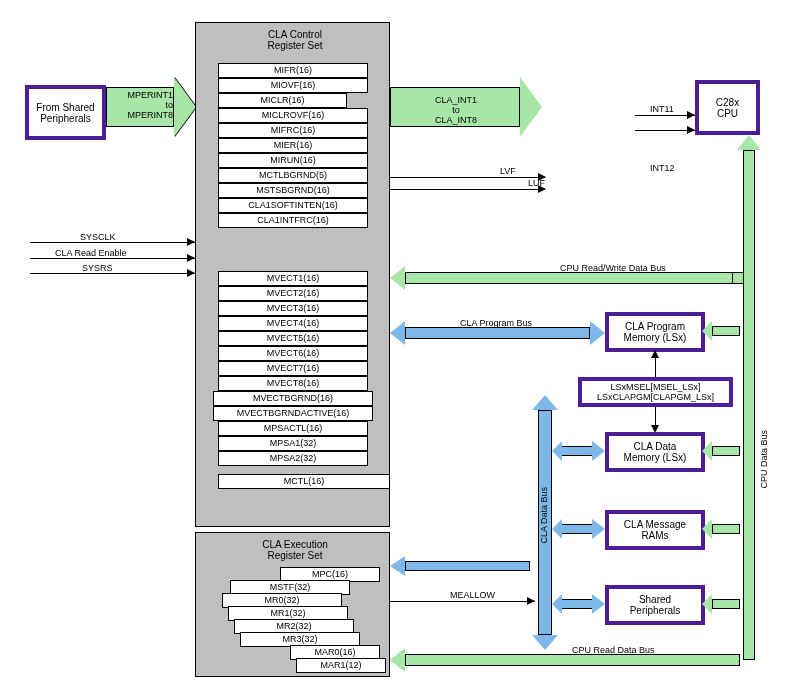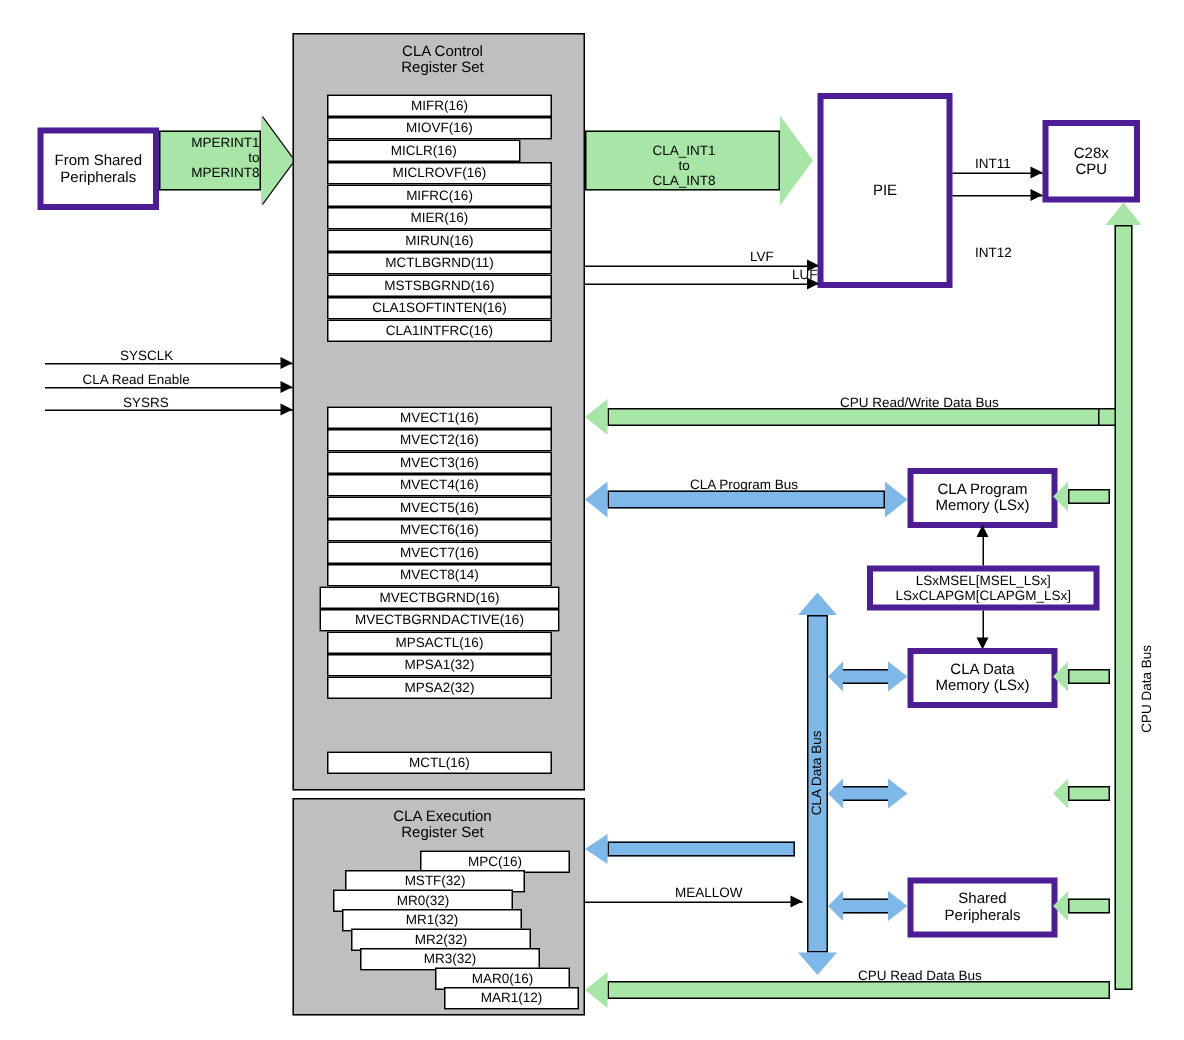--- a/index.html
+++ b/index.html
@@ -39,43 +39,43 @@
 Register Set</span></div>
 
 <div id="regs1">
       <div class="reg" style="left:218px; top:63px; width:150px;">MIFR(16)</div>
       <div class="reg" style="left:218px; top:78px; width:150px;">MIOVF(16)</div>
       <div class="reg" style="left:218px; top:93px; width:129px;">MICLR(16)</div>
       <div class="reg" style="left:218px; top:108px; width:150px;">MICLROVF(16)</div>
       <div class="reg" style="left:218px; top:123px; width:150px;">MIFRC(16)</div>
       <div class="reg" style="left:218px; top:138px; width:150px;">MIER(16)</div>
       <div class="reg" style="left:218px; top:153px; width:150px;">MIRUN(16)</div>
-      <div class="reg" style="left:218px; top:168px; width:150px;">MCTLBGRND(11)</div>
+      <div class="reg" style="left:218px; top:168px; width:150px;">MCTLBGRND(5)</div>
       <div class="reg" style="left:218px; top:183px; width:150px;">MSTSBGRND(16)</div>
       <div class="reg" style="left:218px; top:198px; width:150px;">CLA1SOFTINTEN(16)</div>
       <div class="reg" style="left:218px; top:213px; width:150px;">CLA1INTFRC(16)</div>
     </div>
 
 <div id="regs2">
       <div class="reg" style="left:218px; top:271px; width:150px;">MVECT1(16)</div>
       <div class="reg" style="left:218px; top:286px; width:150px;">MVECT2(16)</div>
       <div class="reg" style="left:218px; top:301px; width:150px;">MVECT3(16)</div>
       <div class="reg" style="left:218px; top:316px; width:150px;">MVECT4(16)</div>
       <div class="reg" style="left:218px; top:331px; width:150px;">MVECT5(16)</div>
       <div class="reg" style="left:218px; top:346px; width:150px;">MVECT6(16)</div>
       <div class="reg" style="left:218px; top:361px; width:150px;">MVECT7(16)</div>
-      <div class="reg" style="left:218px; top:376px; width:150px;">MVECT8(14)</div>
+      <div class="reg" style="left:218px; top:376px; width:150px;">MVECT8(16)</div>
       <div class="reg" style="left:213px; top:391px; width:160px;">MVECTBGRND(16)</div>
       <div class="reg" style="left:213px; top:406px; width:160px;">MVECTBGRNDACTIVE(16)</div>
       <div class="reg" style="left:218px; top:421px; width:150px;">MPSACTL(16)</div>
       <div class="reg" style="left:218px; top:436px; width:150px;">MPSA1(32)</div>
       <div class="reg" style="left:218px; top:451px; width:150px;">MPSA2(32)</div>
     </div>
 
-<div class="reg" style="left:218px; top:501px; width:150px;"><span>MCTL(16)</span></div>
+<div class="reg" style="left:218px; top:474px; width:172px;"><span>MCTL(16)</span></div>
 
 <div class="greybox" style="left:195px; top:532px; width:195px; height:145px;"></div>
 <div class="title" style="left:250px; top:539px; width:90px; white-space:pre-line;"><span>CLA Execution
 Register Set</span></div>
 
 <div id="regsexec">
       <div class="reg" style="left:280px; top:567px; width:100px;">MPC(16)</div>
       <div class="reg" style="left:230px; top:580px; width:120px;">MSTF(32)</div>
       <div class="reg" style="left:222px; top:593px; width:120px;">MR0(32)</div>
       <div class="reg" style="left:228px; top:606px; width:120px;">MR1(32)</div>
@@ -84,23 +84,20 @@
       <div class="reg" style="left:290px; top:645px; width:90px;">MAR0(16)</div>
       <div class="reg" style="left:296px; top:658px; width:90px;">MAR1(12)</div>
     </div>
 
 <div class="green-arrow" style="left:390px; top:87px; width:130px; height:40px;"></div>
 <div style="position:absolute; left:520px; top:77px; width:0; height:0; border-top:30px solid transparent; border-bottom:30px solid transparent; border-left:22px solid #a8e6a8;"></div>
 <div class="signal" style="left:435px; top:95px; white-space:pre-line; text-align:center;"><span>CLA_INT1
 to
 CLA_INT8</span></div>
 
-<div class="box" style="left:545px; top:62px; width:90px; height:130px;">
-      <span>PIE</span>
-    </div>
 
 <div class="box" style="left:695px; top:80px; width:65px; height:55px; white-space:pre-line;"><span>C28x
 CPU</span></div>
 
 <div class="arrow-line" style="left:635px; top:115px; width:60px; height:1px;"></div>
 <div class="arrowhead ah-right" style="left:687px; top:111px;"></div>
 <div class="signal" style="left:650px; top:104px;"><span>INT11</span></div>
 <div class="arrow-line" style="left:635px; top:130px; width:60px; height:1px;"></div>
 <div class="arrowhead ah-right" style="left:687px; top:126px;"></div>
 <div class="signal" style="left:650px; top:119px;margin-top:44px;"><span>INT12</span></div>
@@ -141,20 +138,22 @@
 <div class="box" style="left:578px; top:377px; width:155px; height:30px; white-space:pre-line; font-size:9px;"><span>LSxMSEL[MSEL_LSx]
 LSxCLAPGM[CLAPGM_LSx]</span></div>
 <div class="arrow-line" style="left:655px; top:352px; width:1px; height:25px;"></div>
 <div class="arrowhead ah-up" style="left:651px; top:350px;"></div>
 <div class="arrow-line" style="left:655px; top:407px; width:1px; height:22px;"></div>
 <div class="arrowhead ah-down" style="left:651px; top:425px;"></div>
 
 <div class="box" style="left:605px; top:432px; width:100px; height:40px; white-space:pre-line;"><span>CLA Data
 Memory (LSx)</span></div>
 
+<div class="box" style="left:605px; top:510px; width:100px; height:40px; white-space:pre-line;"><span>CLA Message
+RAMs</span></div>
 
 <div class="box" style="left:605px; top:585px; width:100px; height:40px; white-space:pre-line;"><span>Shared
 Peripherals</span></div>
 
 <div class="blue-arrow" style="left:538px; top:410px; width:14px; height:225px;"></div>
 <div style="position:absolute; left:532px; top:395px; width:0; height:0; border-left:13px solid transparent; border-right:13px solid transparent; border-bottom:15px solid #7db8e8;"></div>
 <div style="position:absolute; left:532px; top:635px; width:0; height:0; border-left:13px solid transparent; border-right:13px solid transparent; border-top:15px solid #7db8e8;"></div>
 <div class="vtext" style="left:539px; top:487px;"><span>CLA Data Bus</span></div>
 
 <div class="blue-arrow" style="left:405px; top:561px; width:125px; height:10px;"></div>

